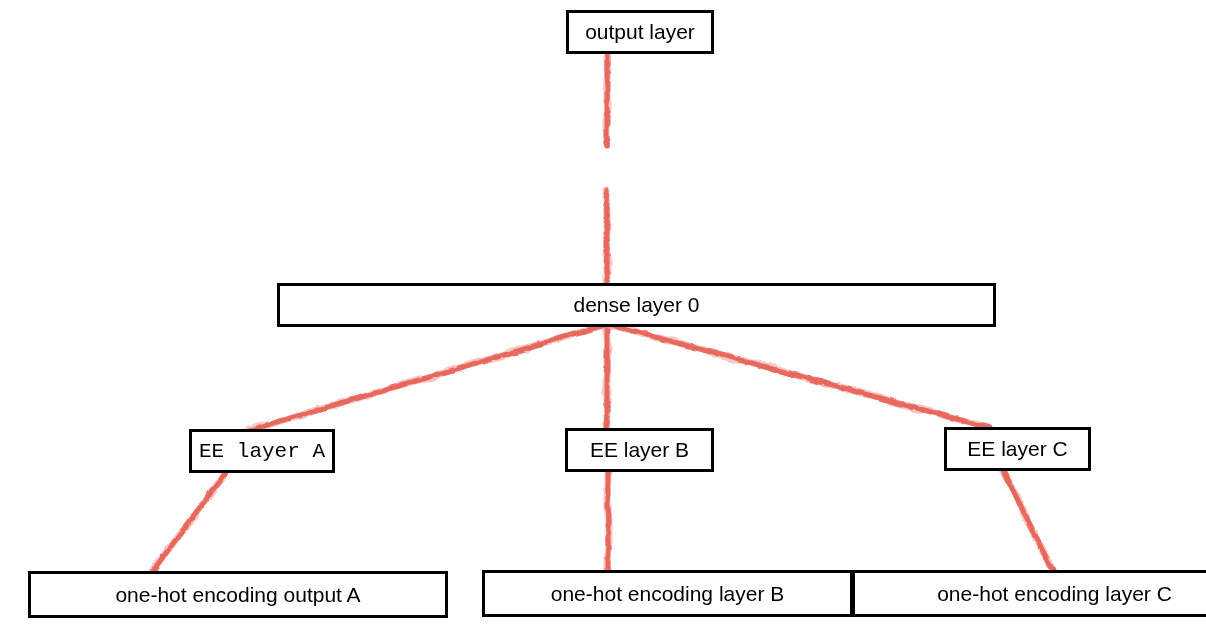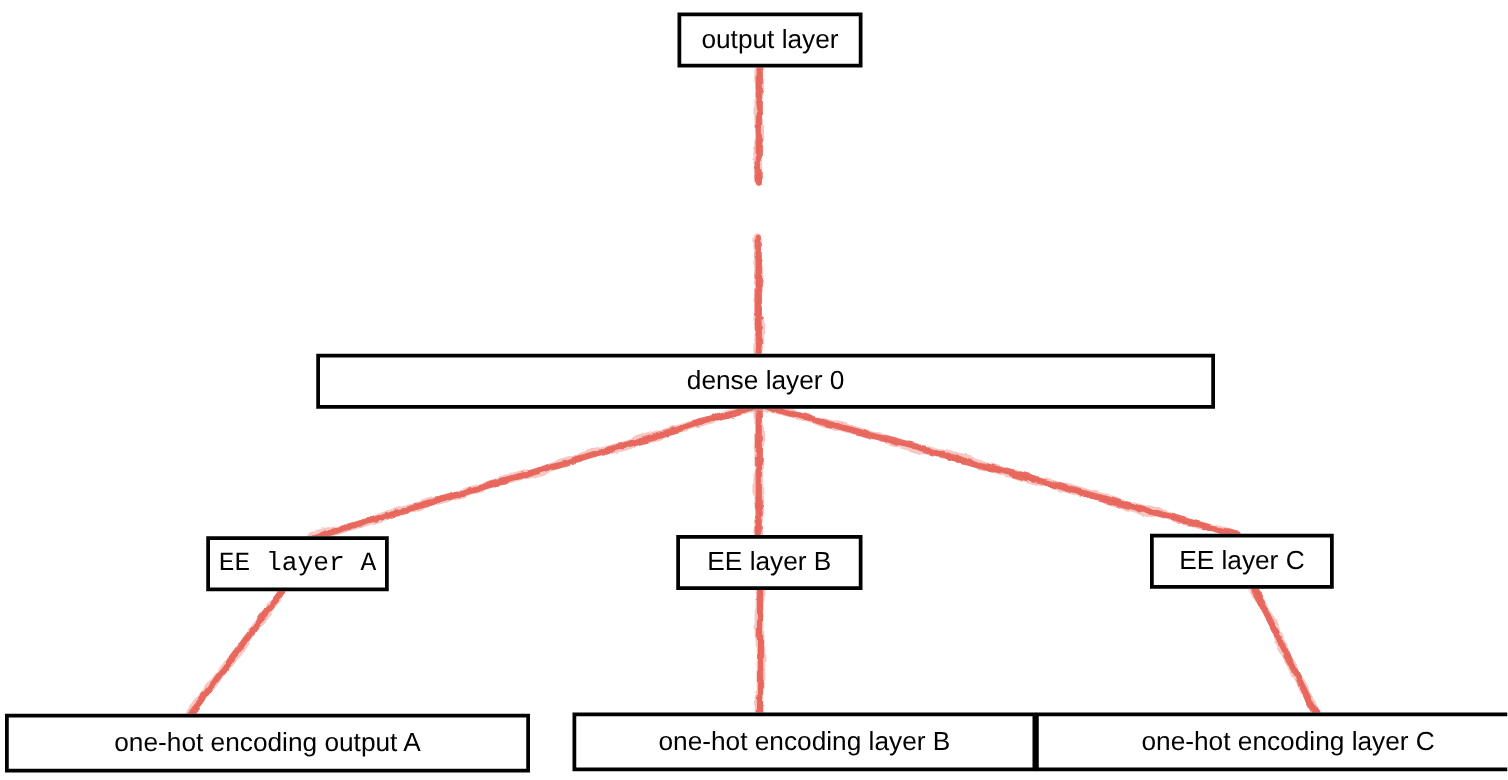--- a/index.html
+++ b/index.html
@@ -28,20 +28,21 @@
     box-sizing: border-box;
     border: 3px solid #000000;
     background: #ffffff;
     display: flex;
     align-items: center;
     justify-content: center;
     font-size: 21px;
     color: #000000;
     z-index: 1;
     white-space: nowrap;
+    margin-left: 24px;
   }
   .node-output  { left: 542px; top: 10px;  width: 148px; height: 44px; }
   .node-dense1  { left: 253px; top: 146px; width: 719px; height: 45px; }
   .node-dense0  { left: 253px; top: 283px; width: 719px; height: 44px; }
   .node-ee-a    { left: 165px; top: 429px; width: 146px; height: 44px; font-family: Liberation Mono, monospace; }
   .node-ee-b    { left: 541px; top: 428px; width: 149px; height: 44px; }
   .node-ee-c    { left: 920px; top: 427px; width: 147px; height: 44px; }
   .node-onehot-a{ left: 4px;   top: 571px; width: 420px; height: 47px; }
   .node-onehot-b{ left: 458px; top: 570px; width: 371px; height: 47px; }
   .node-onehot-c{ left: 828px; top: 570px; width: 405px; height: 47px; }

